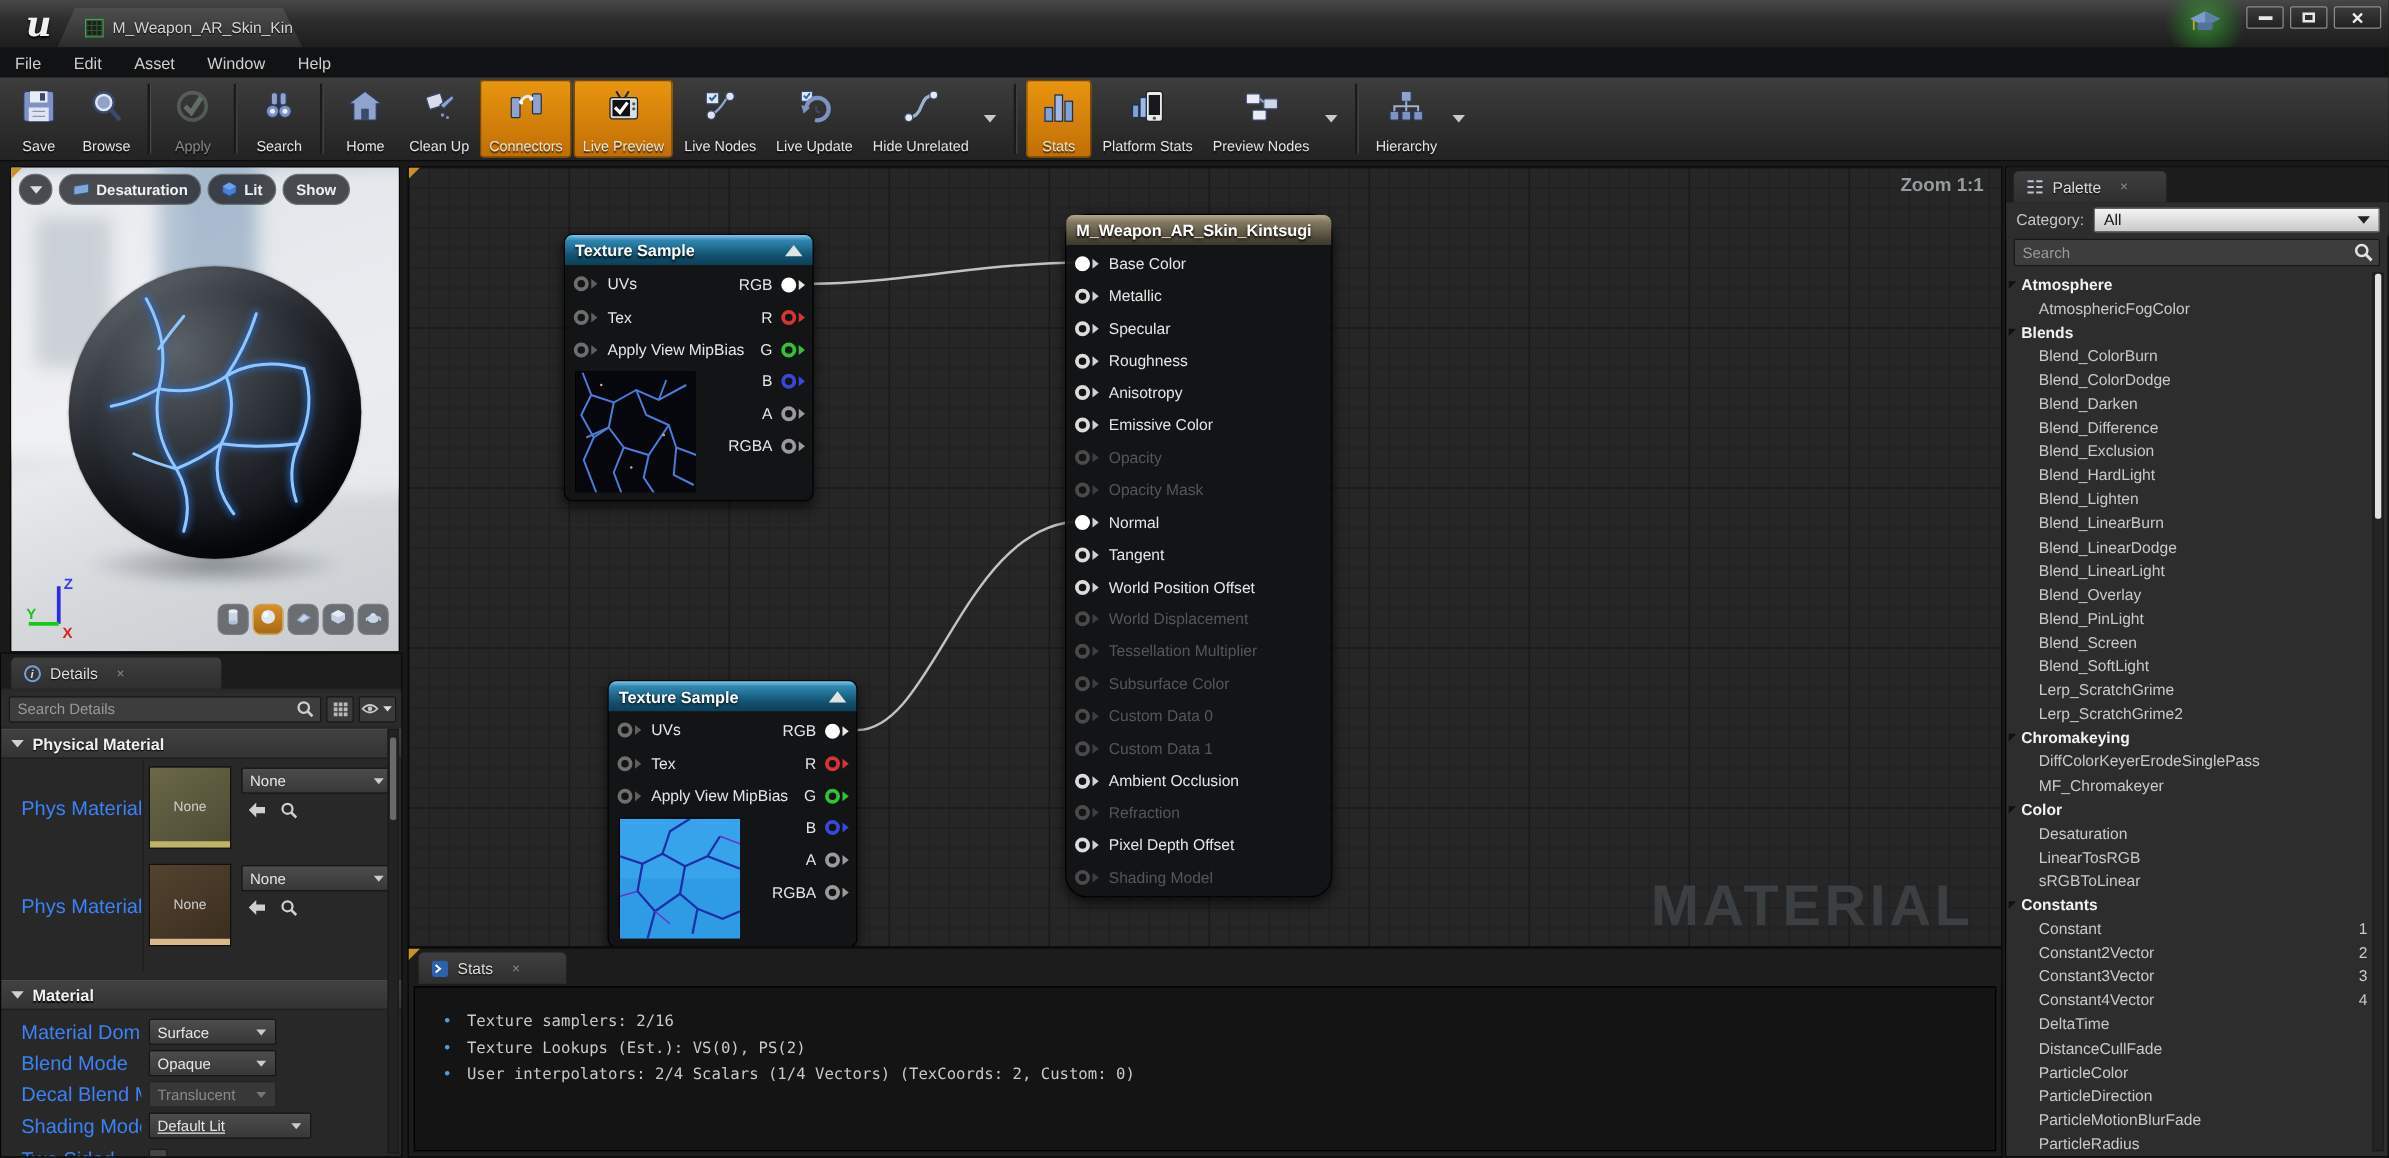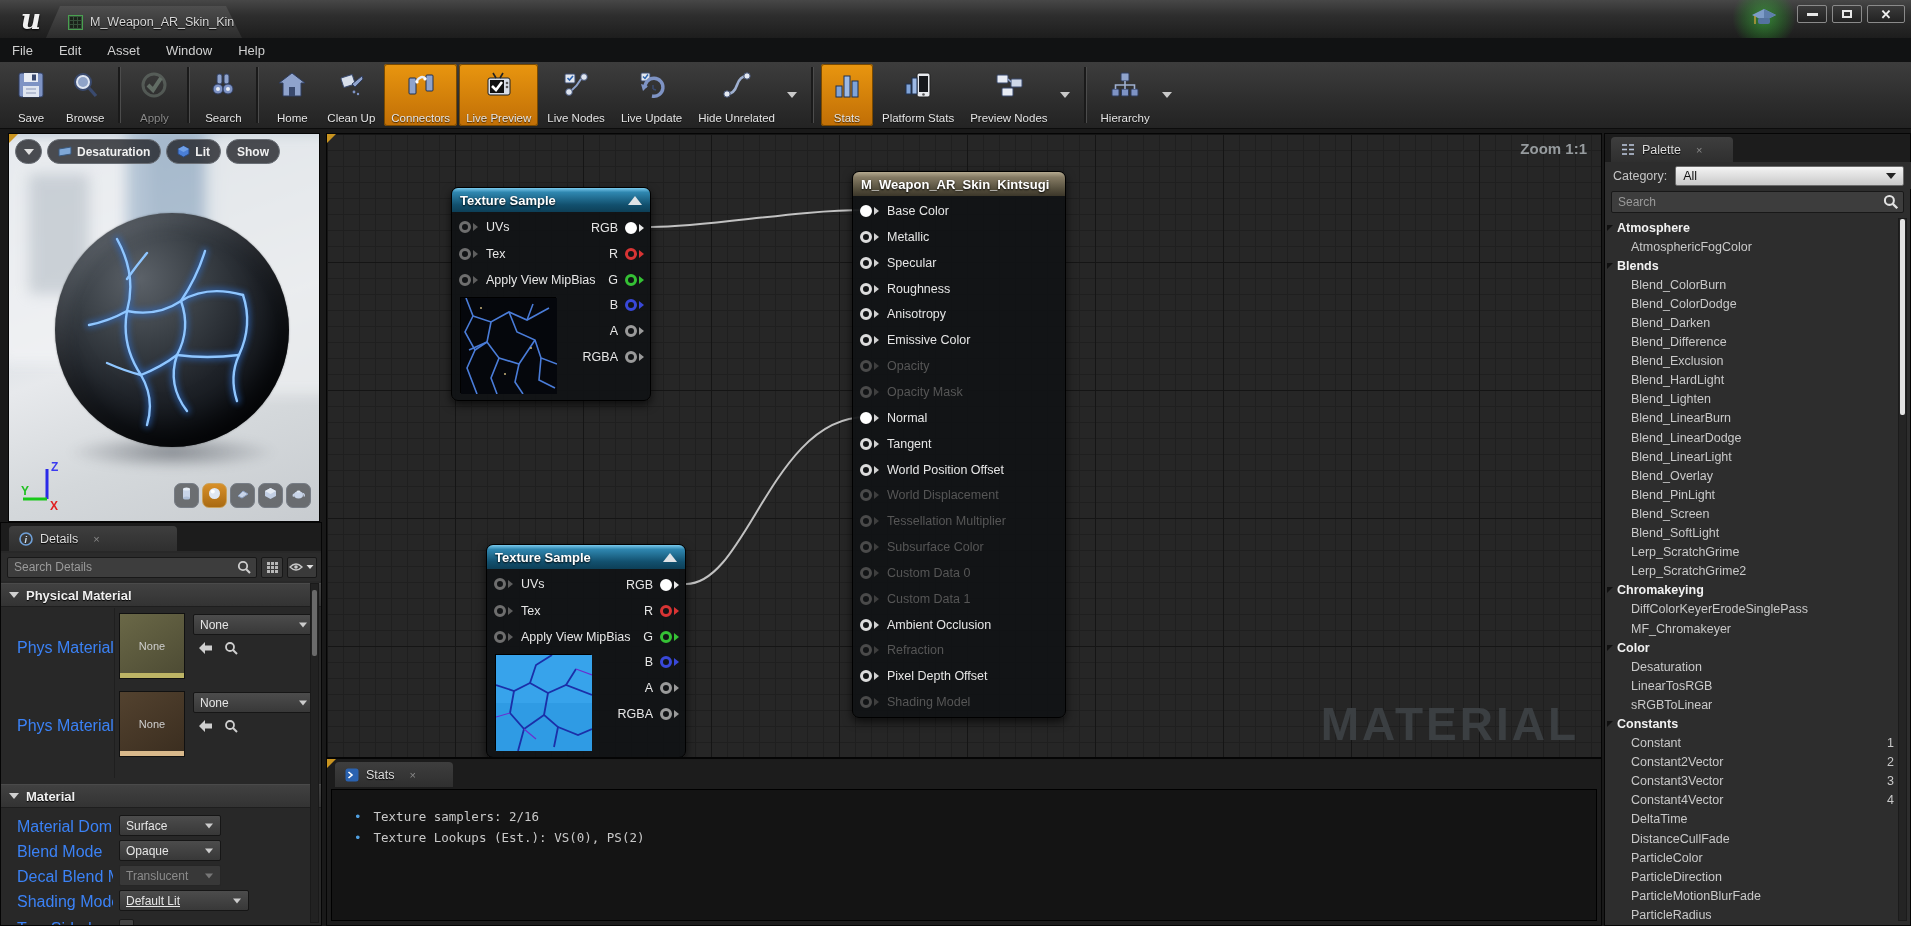--- a/index.html
+++ b/index.html
@@ -794,21 +794,21 @@
                 <path d="M62,72 L82,80 L96,74"></path>
               </g>
               <g fill="none" stroke="#6a2fd0" stroke-width="1.2">
                 <path d="M80,14 L96,20"></path>
                 <path d="M0,62 L14,58"></path>
                 <path d="M40,84 L28,74"></path>
               </g>
             </svg></div>
         </div>
       </div>
-    <div class="gnode main-node" style="left:525px;top:37px;">
+    <div class="gnode main-node" style="left:525px;top:37px;border-radius:18px;">
       <div class="gnode-header">
         <span class="gnode-title">M_Weapon_AR_Skin_Kintsugi</span>
       </div>
       <div id="mainPins">
           <div class="pin in" style="left: 7px; top: 29px;">
             <span class="pin-circle filled"></span>
             <span class="pin-arrow" style="border-left-color: rgb(208, 208, 208);"></span>
             <span class="pin-label">Base Color</span>
           </div>
           <div class="pin in" style="left: 7px; top: 54.85px;">
@@ -918,20 +918,21 @@
             <rect x="0.5" y="0.5" width="13" height="13" rx="2.5" fill="#2a62b0"></rect>
             <path d="M3.5,4 L7,7 L3.5,10" fill="none" stroke="#fff" stroke-width="1.6"></path>
           </svg>
         <span class="ptab-title">Stats</span>
         <span class="ptab-close">×</span>
       </div>
     </div>
     <div class="stats-body" id="statsBody">
         <div class="stat-line"><span class="bullet">•</span><span>Texture samplers: 2/16</span></div>
         <div class="stat-line"><span class="bullet">•</span><span>Texture Lookups (Est.): VS(0), PS(2)</span></div>
+        <div class="stat-line"><span class="bullet">•</span><span>User interpolators: 2/4 Scalars (1/4 Vectors) (TexCoords: 2, Custom: 0)</span></div>
       </div>
   </div>
 
   <div class="panel" id="palette">
     <div class="ptab-strip">
       <div class="ptab">
         <svg width="14" height="13" viewBox="0 0 14 13">
             <g stroke="#b8c4d8" stroke-width="1.6">
               <line x1="1" y1="2" x2="6" y2="2"></line>
               <line x1="1" y1="6.5" x2="6" y2="6.5"></line>

